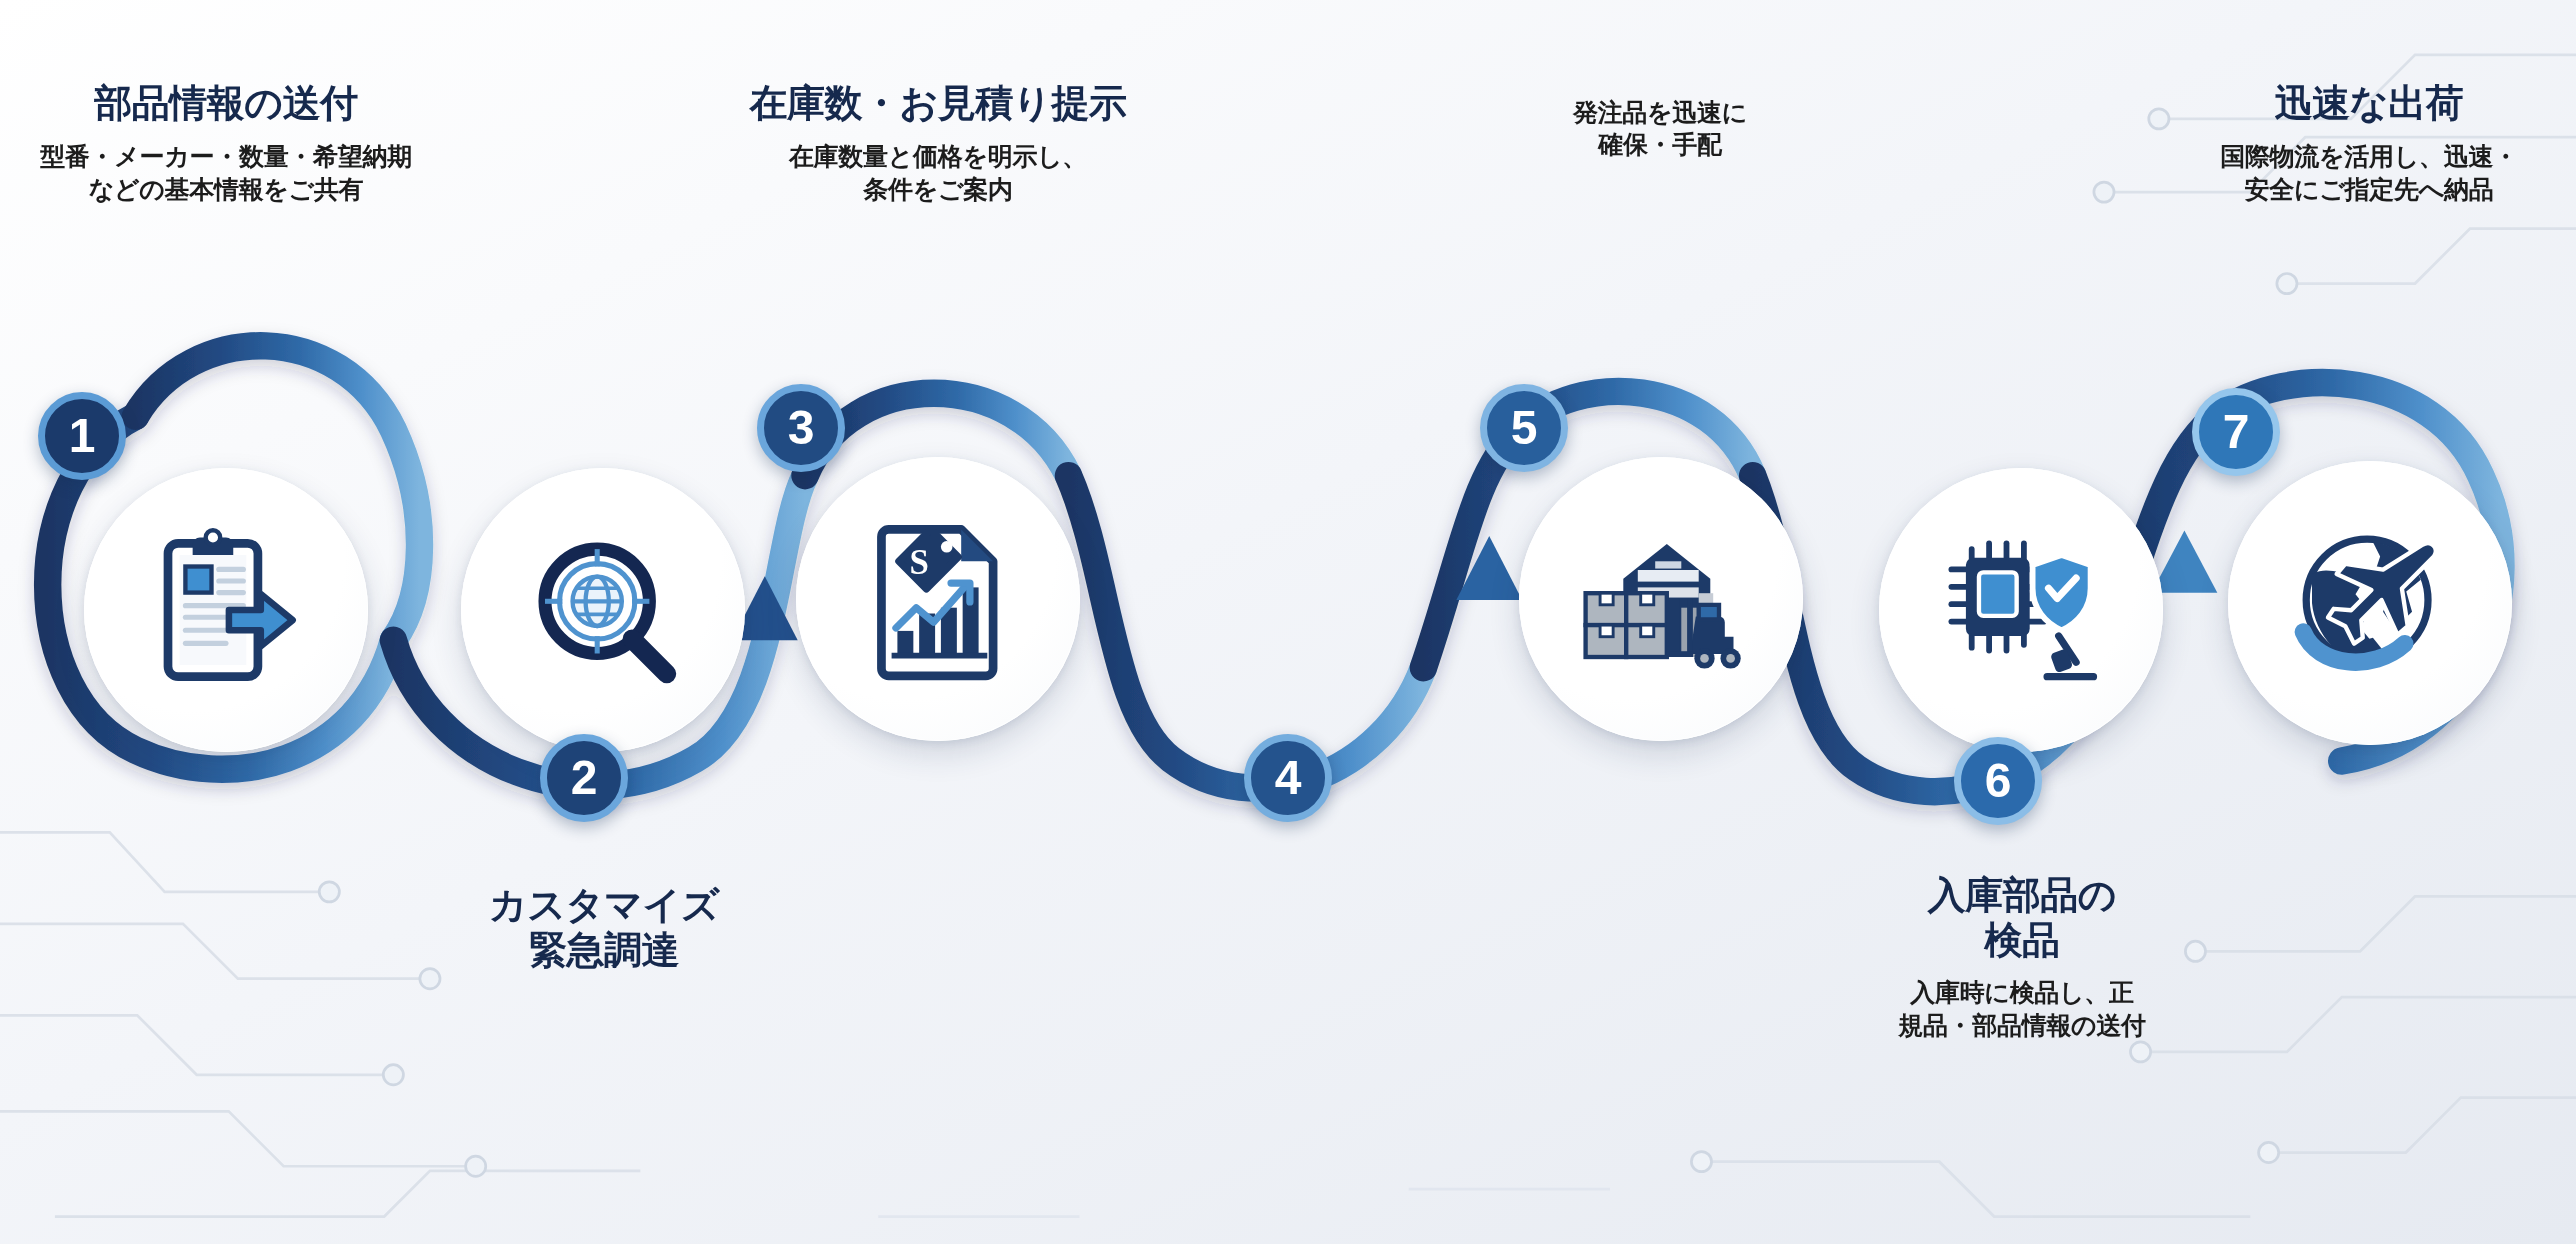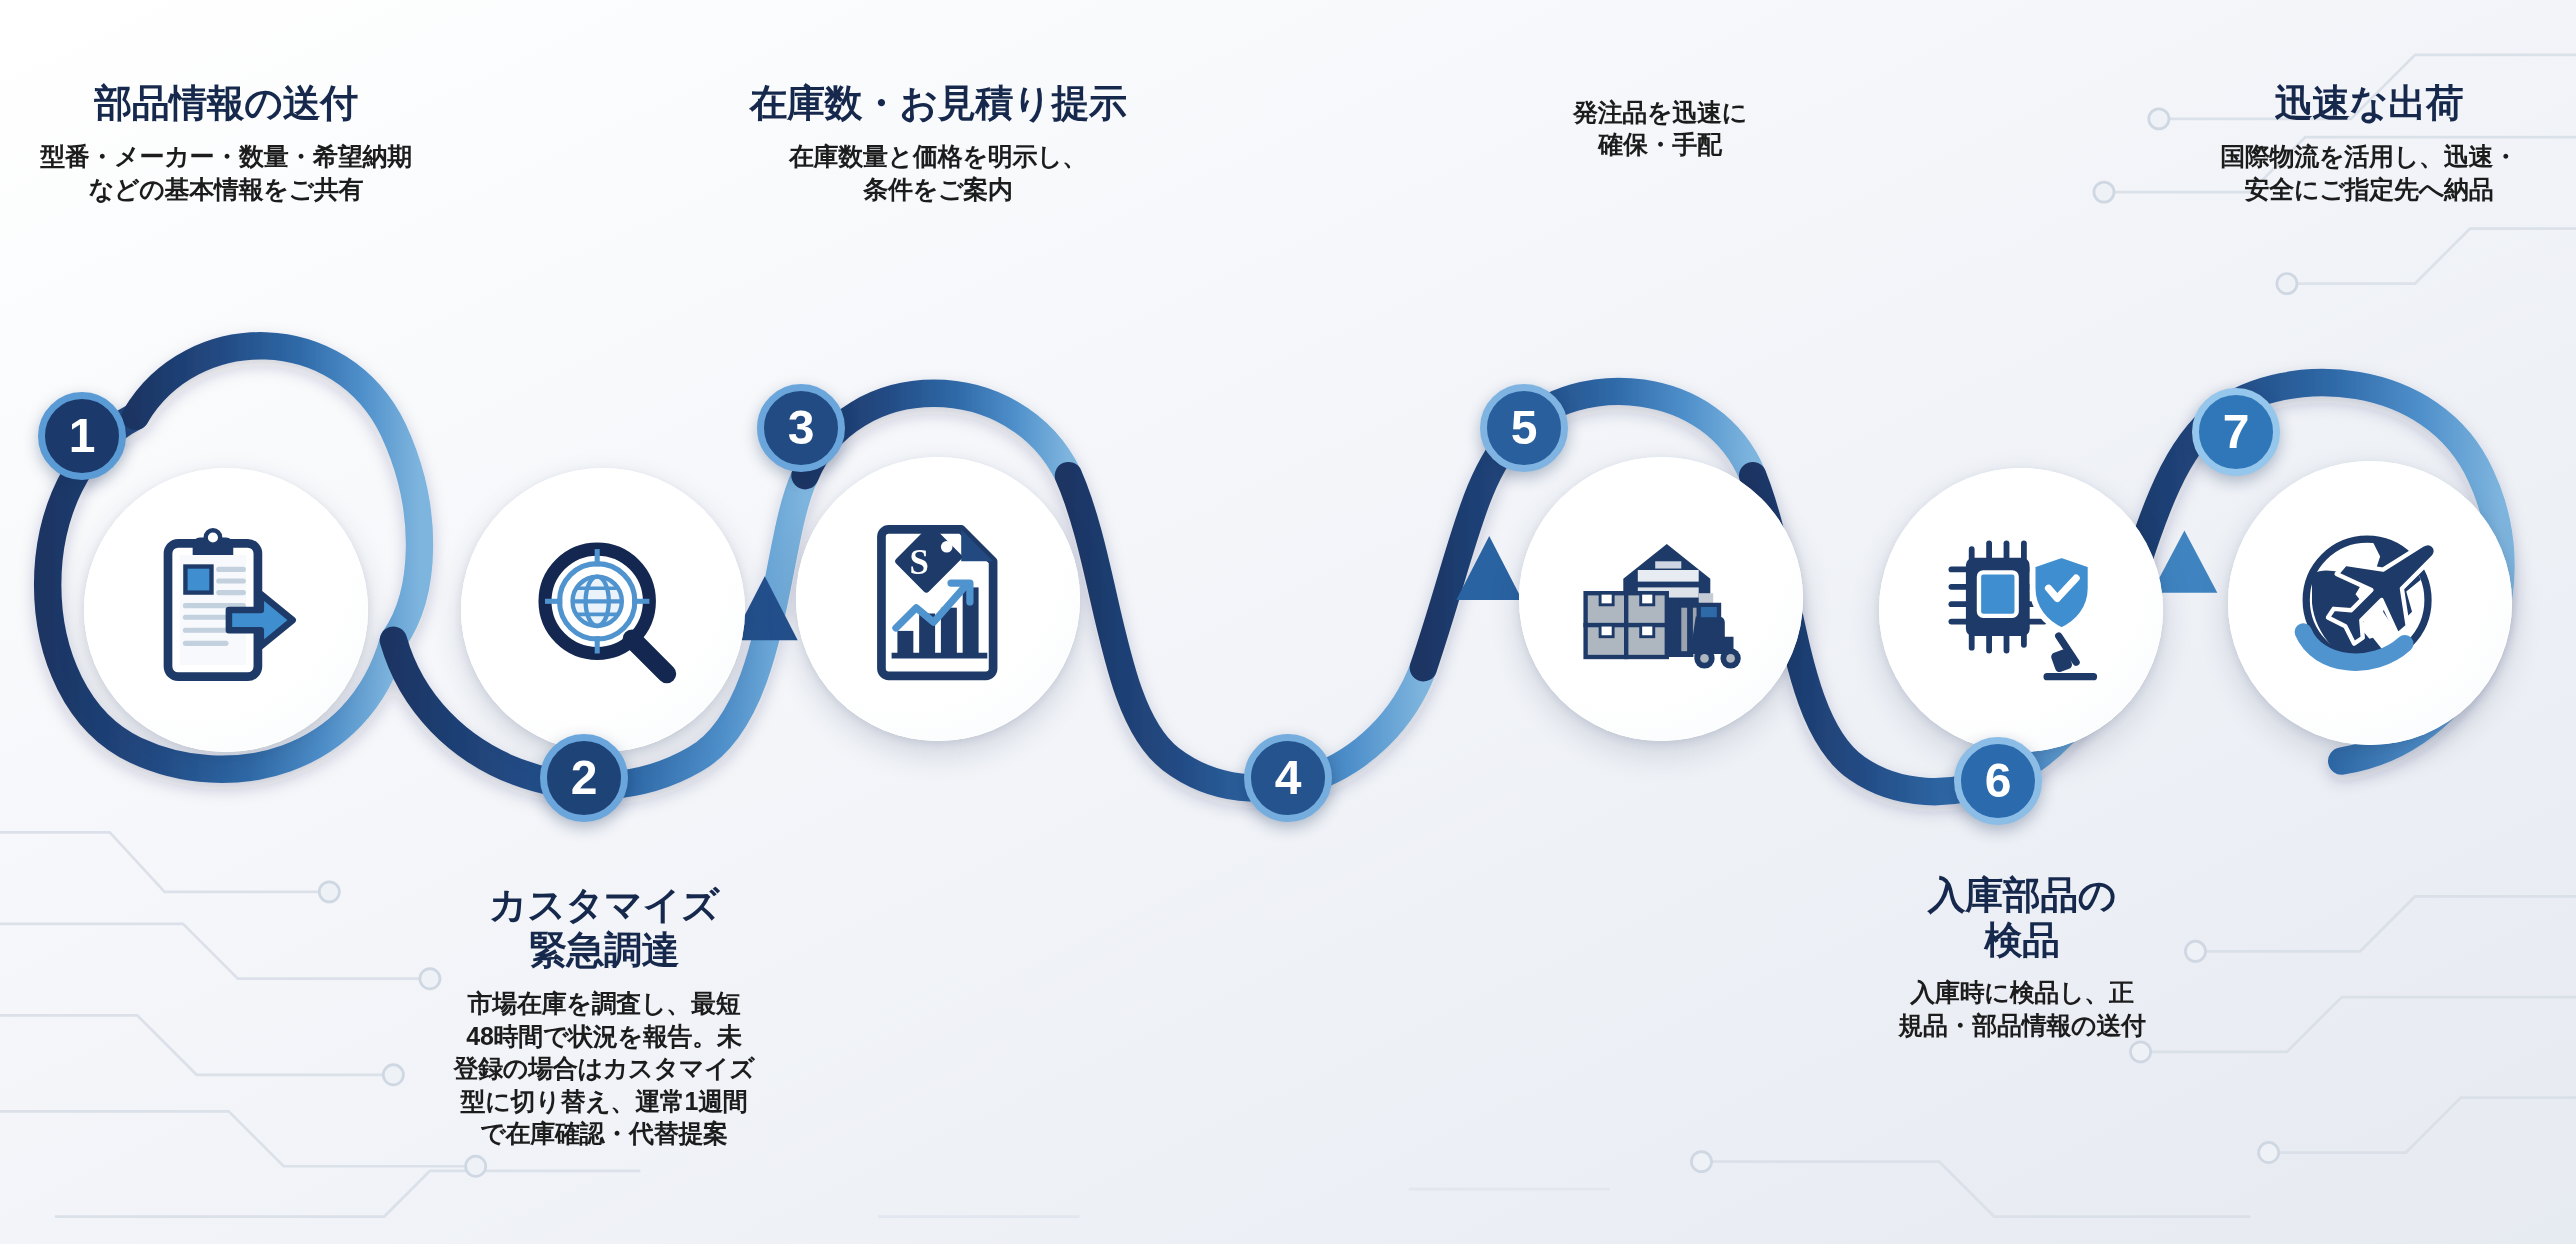--- a/index.html
+++ b/index.html
@@ -267,25 +267,20 @@
         <line x1="20" y1="54" x2="32" y2="54" stroke="#4f93cf" stroke-width="3.5"></line>
         <line x1="80" y1="54" x2="92" y2="54" stroke="#4f93cf" stroke-width="3.5"></line>
         <line x1="80" y1="80" x2="104" y2="104" stroke="#142751" stroke-width="13" stroke-linecap="round"></line>
       </svg>
     </div>
   </div>
   <div class="badge" style="left:540px; top:734px; background:#1e4377; border:7.3px solid #6aa6dc;">2</div>
   <div class="caption cap-bot" style="left:366px; top:854px;">
     <div class="title">カスタマイズ
 緊急調達</div>
-    <div class="desc">市場在庫を調査し、最短
-48時間で状況を報告。未
-登録の場合はカスタマイズ
-型に切り替え、運常1週間
-で在庫確認・代替提案</div>
   </div>
 
   <div class="node" style="left:796px; top:457px;">
     <div class="icon-wrap">
       <svg viewBox="0 0 120 120">
         <path d="M26 12 h50 l22 22 v74 a5 5 0 0 1 -5 5 h-67 a5 5 0 0 1 -5 -5 v-91 a5 5 0 0 1 5 -5z" fill="#ffffff" stroke="#1d3a68" stroke-width="6" stroke-linejoin="round"></path>
         <path d="M76 12 l22 22 h-22z" fill="#234a80"></path>
         <path d="M33 34 l22 -22 19 19 -22 22z" fill="#1d3a68" stroke="#1d3a68" stroke-width="5" stroke-linejoin="round"></path>
         <circle cx="66" cy="24" r="4" fill="#ffffff"></circle>
         <text x="47" y="43" font-family="Liberation Serif, serif" font-size="24" font-weight="bold" fill="#ffffff" text-anchor="middle">S</text>

